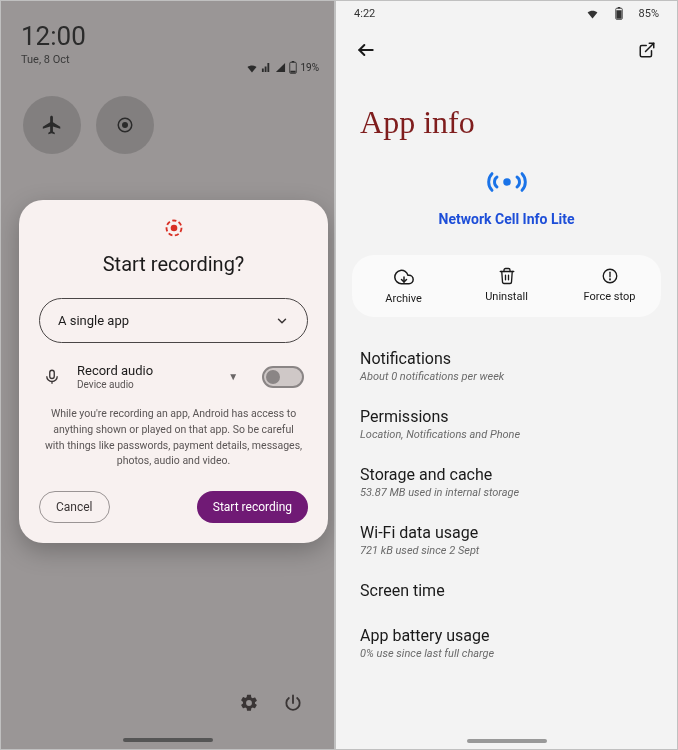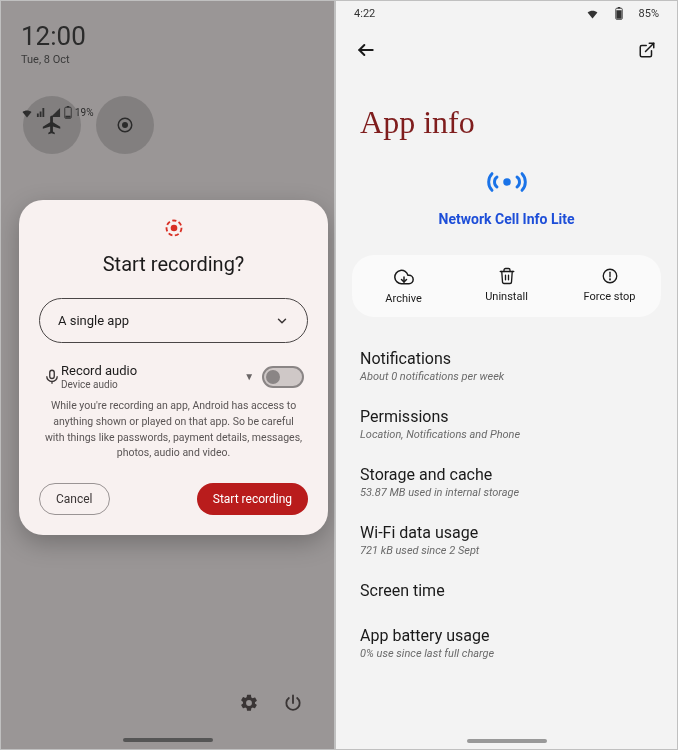--- a/index.html
+++ b/index.html
@@ -32,21 +32,20 @@
     }
     .status-bar-left {
       position: absolute;
       top: 20px;
       left: 20px;
       right: 15px;
       display: flex;
       justify-content: space-between;
       align-items: flex-start;
       color: #2b2b2b;
-      flex-direction: column;
     }
     .clock-block { display: flex; flex-direction: column; }
     .clock { font-size: 26px; font-weight: 400; }
     .date { font-size: 11px; color: #3a3a3a; margin-top: 2px; }
     .status-icons-left {
       display: flex;
       align-items: center;
       gap: 3px;
       margin-top: 40px;
       font-size: 10px;
@@ -125,23 +124,23 @@
       display: flex;
       justify-content: space-between;
       align-items: center;
       font-size: 13px;
       color: #1c1b1b;
       margin-bottom: 20px;
     }
     .audio-row {
       display: flex;
       align-items: center;
-      gap: 0;
+      gap: 16px;
       padding: 0 4px;
-      margin-bottom: 8px;
+      margin-bottom: 16px;
     }
     .mic-icon { flex-shrink: 0; }
     .audio-text { flex-grow: 1; }
     .audio-label { font-size: 13px; color: #1c1b1b; }
     .audio-sub { font-size: 10px; color: #5a5555; margin-top: 1px; }
     .mini-caret { font-size: 10px; color: #6a6666; margin-right: 8px; flex-shrink: 0; }
     .toggle {
       width: 42px;
       height: 22px;
       border-radius: 11px;
@@ -174,21 +173,21 @@
     }
     .btn-cancel {
       border: 1.5px solid #9a9494;
       background: transparent;
       border-radius: 18px;
       padding: 8px 16px;
       font-size: 12px;
       color: #3a3535;
     }
     .btn-start {
-      background: #b91c1c;
+      background: #701a75;
       color: #fff;
       border-radius: 18px;
       padding: 9px 16px;
       font-size: 12px;
       border: none;
     }
     
     .status-bar-right {
       display: flex;
       justify-content: space-between;

